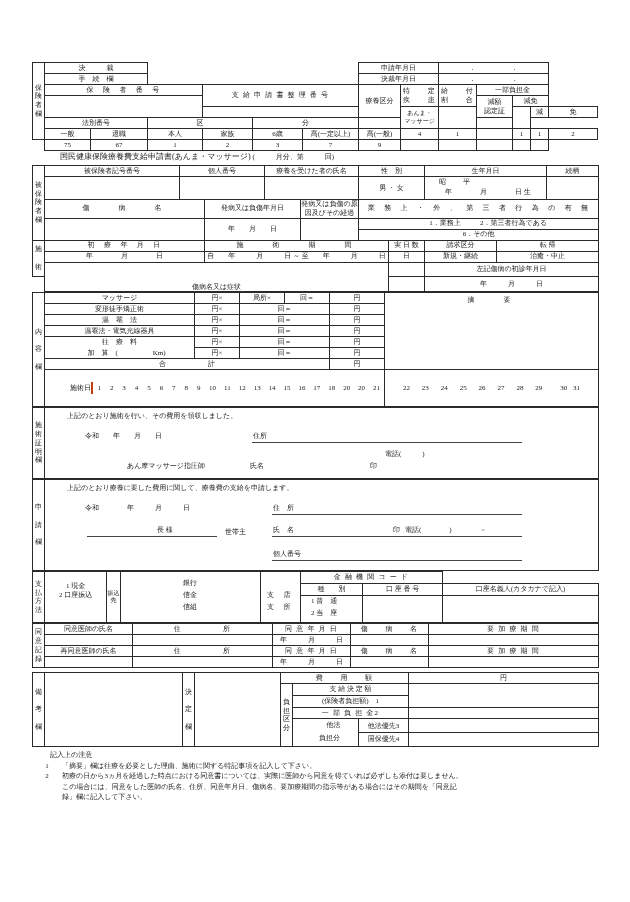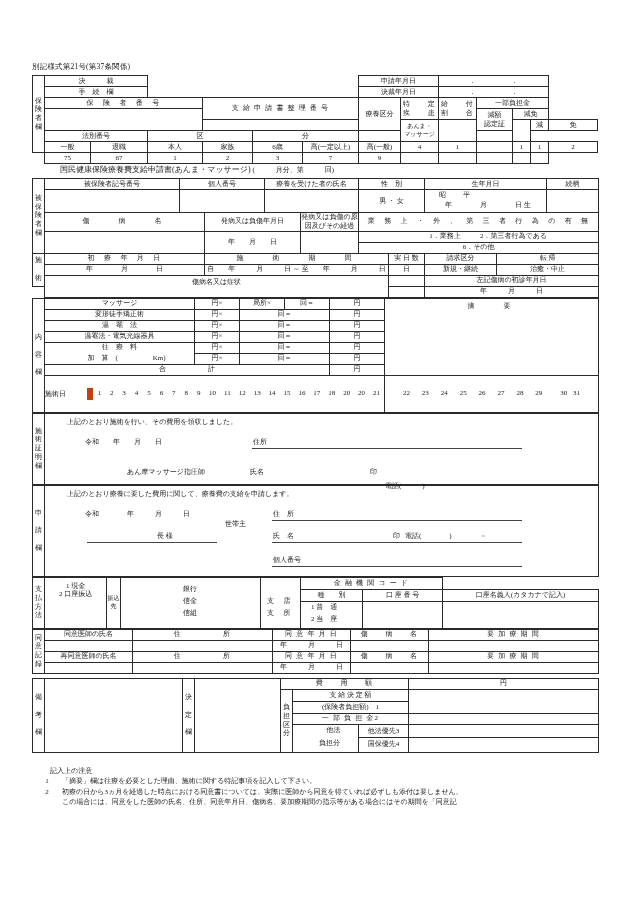--- a/index.html
+++ b/index.html
@@ -50,32 +50,31 @@
   .h22 { height: 22px; }
 
   .titleline { font-size: 8px; padding: 2px 0 2px 28px; }
   .titlerow { position: relative; height: 14px; }
 
   
   .block { position: relative; width: 100%; height: 100%; }
   .block .t { position: absolute; white-space: nowrap; font-size: 7px; }
   .block .line { position: absolute; border-bottom: 1px solid #444; height: 0; }
 
-  .notes { margin-top: 13px; font-size: 7px; line-height: 1.5; }
+  .notes { margin-top: 3px; font-size: 7px; line-height: 1.5; }
   .notes .nt { padding-left: 18px; }
   .notes .row { display:flex; }
   .notes .num { width: 30px; text-align:center; flex:none; }
   .notes .txt { flex:1; }
 </style>
 </head>
 <body>
 
 <div class="page">
 
-  <div class="formno">別記様式第21号(第37条関係)</div>
 
   <table class="grid">
     <colgroup>
       <col style="width:12px">
         <col style="width:46px">
         <col style="width:57px">
       <col style="width:55px">
         <col style="width:50px">
         <col style="width:50px">
       <col style="width:56px">
@@ -264,21 +263,21 @@
       <td colspan="2" class="h16">転 帰</td>
     </tr>
     <tr>
       <td colspan="3" class="h18">年　　　　月　　　　日</td>
       <td colspan="5" class="h18">自　　年　　　月　　　日 ～ 至　　年　　　月　　　日</td>
       <td class="h18 right">日</td>
       <td colspan="2" class="h18">新規・継続</td>
       <td colspan="2" class="h18">治癒・中止</td>
     </tr>
     <tr>
-      <td colspan="8" rowspan="2" class="h22 left" style="vertical-align:top;padding-top:2px">傷病名又は症状</td>
+      <td colspan="8" rowspan="2" class="h22 left" style="vertical-align:top;padding-top:20px">傷病名又は症状</td>
       <td class="h14"></td>
       <td colspan="4" class="h14">左記傷病の初診年月日</td>
     </tr>
     <tr>
       <td class="vlabel noborder"></td>
       <td class="h14"></td>
       <td colspan="4" class="h14 right">年　　　月　　　日</td>
     </tr>
   </tbody>
     </table>
@@ -341,21 +340,21 @@
       <td colspan="2" class="h14 left">回＝</td>
       <td class="h14 right">円</td>
     </tr>
     <tr>
       <td colspan="4" class="h14">合　　　　　　計</td>
       <td class="h14 right">円</td>
     </tr>
     <tr>
       <td colspan="5" class="h14" style="padding:0">
         <div style="display:flex;height:12px;align-items:center">
-          <div style="width:48px;border-right:6px solid #c2410c;text-align:left;height:12px;line-height:12px">施術日</div>
+          <div style="width:48px;border-right:2px solid #c2410c;text-align:right;height:12px;line-height:12px">施術日</div>
           <div style="flex:1;display:flex">
             <span style="flex:1;text-align:center">1</span>
             <span style="flex:1;text-align:center">2</span>
             <span style="flex:1;text-align:center">3</span>
             <span style="flex:1;text-align:center">4</span>
             <span style="flex:1;text-align:center">5</span>
             <span style="flex:1;text-align:center">6</span>
             <span style="flex:1;text-align:center">7</span>
             <span style="flex:1;text-align:center">8</span>
             <span style="flex:1;text-align:center">9</span>
@@ -408,21 +407,21 @@
       </td>
       <td style="height:70px;padding:0">
         <div class="block" style="height:70px">
           <div class="t" style="left:22px;top:4px">上記のとおり施術を行い、その費用を領収しました。</div>
           <div class="t" style="left:40px;top:24px">令和　　年　　月　　日</div>
           <div class="t" style="left:208px;top:24px">住所</div>
           <div class="line" style="left:207px;top:34px;width:270px"></div>
           <div class="t" style="left:82px;top:54px">あん摩マッサージ指圧師</div>
           <div class="t" style="left:205px;top:54px">氏名</div>
           <div class="t" style="left:325px;top:54px">印</div>
-          <div class="t" style="left:340px;top:68px">電話(　　　)</div>
+          <div class="t" style="left:340px;top:42px">電話(　　　)</div>
         </div>
       </td>
     </tr>
   </tbody>
     </table>
 
   <table class="grid">
     <colgroup>
         <col style="width:12px">
         <col style="width:554px">
@@ -433,21 +432,21 @@
         <span>申</span>
             <span>&nbsp;</span>
             <span>請</span>
             <span>&nbsp;</span>
             <span>欄</span>
       </td>
       <td style="height:90px;padding:0">
         <div class="block" style="height:90px">
           <div class="t" style="left:22px;top:4px">上記のとおり療養に要した費用に関して、療養費の支給を申請します。</div>
           <div class="t" style="left:40px;top:24px">令和　　　　年　　　月　　　日</div>
-          <div class="t" style="left:180px;top:34px">世帯主</div>
+          <div class="t" style="left:180px;top:48px">世帯主</div>
           <div class="t" style="left:228px;top:24px">住　所</div>
           <div class="line" style="left:227px;top:34px;width:250px"></div>
           <div class="t" style="left:112px;top:46px">長 様</div>
           <div class="line" style="left:42px;top:56px;width:130px"></div>
           <div class="t" style="left:228px;top:46px">氏　名</div>
           <div class="t" style="left:348px;top:46px">印</div>
           <div class="t" style="left:360px;top:46px">電話(　　　　)　　　　－</div>
           <div class="line" style="left:227px;top:56px;width:250px"></div>
           <div class="t" style="left:228px;top:70px">個人番号</div>
           <div class="line" style="left:227px;top:80px;width:250px"></div>
@@ -469,21 +468,21 @@
         <col style="width:156px">
     </colgroup>
     <tbody>
         <tr>
       <td rowspan="3" class="vlabel">
         <span>支</span>
             <span>払</span>
             <span>方</span>
             <span>法</span>
       </td>
-      <td rowspan="3" class="h14 left" style="vertical-align:top;padding-top:4px">
+      <td rowspan="3" class="h14 left" style="vertical-align:top;padding-top:10px">
         <div>1 現金</div>
         <div>2 口座振込</div>
       </td>
       <td rowspan="3" class="vlabel" style="width:14px">
         <span class="tiny">振込</span>
         <span class="tiny">先</span>
       </td>
       <td rowspan="3" style="padding:0">
         <div class="block" style="height:38px">
           <div class="t" style="left:62px;top:1px">銀行</div>
@@ -643,15 +642,19 @@
       <div class="txt">「摘要」欄は往療を必要とした理由、施術に関する特記事項を記入して下さい。</div>
     </div>
     <div class="row">
       <div class="num">2</div>
       <div class="txt">初療の日から3ヵ月を経過した時点における同意書については、実際に医師から同意を得ていれば必ずしも添付は要しません。</div>
     </div>
     <div class="row">
       <div class="num"></div>
       <div class="txt">この場合には、同意をした医師の氏名、住所、同意年月日、傷病名、要加療期間の指示等がある場合にはその期間を「同意記</div>
     </div>
+    <div class="row">
+      <div class="num"></div>
+      <div class="txt">録」欄に記入して下さい。</div>
+    </div>
   </div>
 
 </div>
 
 </body></html>

